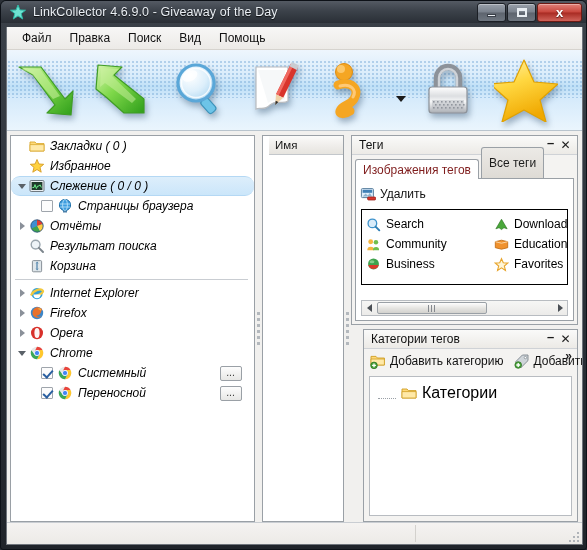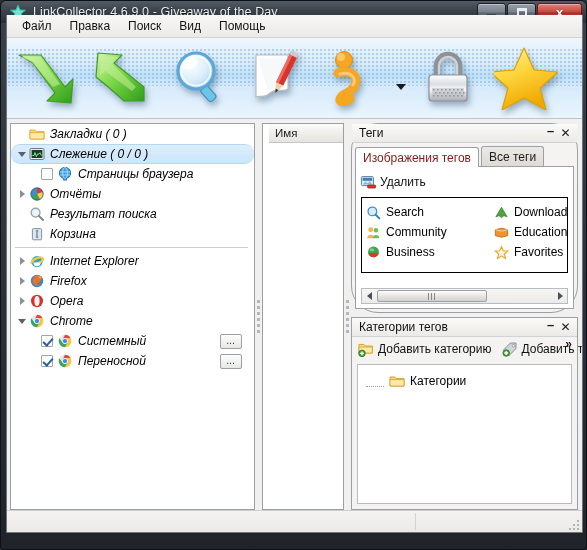--- a/index.html
+++ b/index.html
@@ -50,21 +50,21 @@
     width:45px;
     background:linear-gradient(180deg,#e2827a 0%,#c8453c 48%,#a82a22 52%,#d0635a 100%);
     border-color:#6d1a14;
   }
   .wbtn.close span{
     color:#fff;font-size:13px;font-weight:bold;line-height:1;
     text-shadow:0 1px 1px rgba(0,0,0,.55);font-family:"Liberation Sans",sans-serif;
   }
   
   #client{
-    position:absolute;left:5px;top:14px;width:577px;height:518px;
+    position:absolute;left:5px;top:26px;width:577px;height:518px;
     box-sizing:border-box;
     background:#f1f0ee;
     border:1px solid #6f747b;
     border-top:none;
     display:flex;flex-direction:column;
   }
   
   #menubar{
     height:22px;flex:0 0 auto;
     background:linear-gradient(180deg,#f7f7f6 0%,#eceae7 100%);
@@ -169,21 +169,21 @@
   .dock-head .spacer{flex:1 1 auto;}
   .hbtn{
     width:15px;height:15px;display:flex;align-items:center;justify-content:center;
     color:#1a1a1a;font-size:12px;font-weight:bold;line-height:1;
   }
   .hbtn.min{font-size:13px;padding-bottom:5px;}
   .dock-body{flex:1 1 auto;display:flex;flex-direction:column;min-height:0;padding:3px;box-sizing:border-box;}
   
   .tabstrip{height:20px;flex:0 0 auto;display:flex;align-items:flex-end;position:relative;z-index:2;}
   .tab{
-    height:20px;box-sizing:border-box;padding:0 7px;
+    height:31px;box-sizing:border-box;padding:0 7px;
     display:flex;align-items:center;font-size:12px;
     border:1px solid #9aa0a6;border-bottom:none;border-radius:3px 3px 0 0;
     background:linear-gradient(180deg,#eceae6 0%,#dedbd5 100%);
     color:#1c1c1c;margin-right:2px;
   }
   .tab.active{
     background:#fff;height:20px;border-color:#9aa0a6;color:#7f1d1d;
     margin-bottom:-1px;position:relative;z-index:3;
   }
   .tabpanel{
@@ -226,21 +226,21 @@
     display:flex;align-items:center;justify-content:center;
   }
   .sb-thumb i{
     display:block;width:9px;height:7px;
     background-image:repeating-linear-gradient(90deg,#85898f 0 1px, transparent 1px 3px);
   }
   .treebox{
     flex:1 1 auto;min-height:0;margin:3px 5px 5px 5px;border:1px solid #b8bcc1;background:#fff;
     padding:6px 0 0 0;box-sizing:border-box;
   }
-  .cat-row{height:20px;display:flex;align-items:center;font-size:12px;padding-left:8px;gap:5px;}
+  .cat-row{height:20px;display:flex;align-items:center;font-size:16px;padding-left:8px;gap:5px;}
   .dotline{width:18px;border-bottom:1px dotted #9aa0a6;height:10px;flex:0 0 auto;}
   
   #statusbar{
     height:22px;flex:0 0 auto;box-sizing:border-box;
     background:linear-gradient(180deg,#f5f3f1 0%,#eceae7 100%);
     border-top:1px solid #c9cdd2;display:flex;align-items:center;position:relative;
   }
   #statusbar .sdiv{position:absolute;left:408px;top:2px;bottom:2px;width:1px;background:#d3d1cd;}
   #grip{position:absolute;right:3px;bottom:2px;width:12px;height:12px;}
   #grip i{position:absolute;width:2px;height:2px;background:#b0b4b9;}
@@ -407,20 +407,26 @@
       <div id="tree-pane" class="pane">
 
         <div class="tree-row indent1">
           <svg class="ticon" viewBox="0 0 16 16">
             <path d="M1,4 L6,4 L7.4,5.6 L15,5.6 L15,13 L1,13 Z" fill="#ffd979" stroke="#d9a82e" stroke-width="0.9"></path>
             <path d="M1,6.6 L15,6.6 L15,13 L1,13 Z" fill="#ffe9a8" stroke="#d9a82e" stroke-width="0.8"></path>
           </svg>
           <span class="tlabel">Закладки ( 0 )</span>
         </div>
 
+        <div class="tree-row indent1">
+          <svg class="ticon" viewBox="0 0 16 16">
+            <polygon points="8,1.5 9.9,6 14.7,6.3 11,9.4 12.2,14.2 8,11.5 3.8,14.2 5,9.4 1.3,6.3 6.1,6" fill="#ffd23f" stroke="#d9a22e" stroke-width="1"></polygon>
+          </svg>
+          <span class="tlabel">Избранное</span>
+        </div>
 
         <div class="tree-row sel">
           <span class="expander open">
               <i></i>
             </span>
           <svg class="ticon" viewBox="0 0 16 16">
             <rect x="1" y="2.5" width="14" height="11" rx="1.2" fill="#e9eef2" stroke="#6d7880" stroke-width="1"></rect>
             <rect x="2.6" y="4" width="10.8" height="8" fill="#1f3a2b"></rect>
             <polyline points="3.4,9.5 5,9.5 6,6.6 7.4,10.6 8.6,8 10,8 11,6.8 12.4,9.5" fill="none" stroke="#6ef08a" stroke-width="1"></polyline>
           </svg>
@@ -557,21 +563,21 @@
         <div class="col-head">Имя</div>
         <div class="pane-body"></div>
       </div>
 
       <div class="splitter">
           <i></i>
         </div>
 
       <div id="right-col">
 
-        <div class="dock" style="height:190px;flex:0 0 auto;border-radius:27px;">
+        <div class="dock" style="height:190px;flex:0 0 auto;">
           <div class="dock-head">
             <span>Теги</span>
             <span class="spacer"></span>
             <span class="hbtn min">–</span>
             <span class="hbtn">✕</span>
           </div>
           <div class="dock-body">
             <div class="tabstrip">
               <div class="tab active">Изображения тегов</div>
               <div class="tab">Все теги</div>
@@ -651,21 +657,21 @@
                 <div class="sb-arrow r">
                     <i></i>
                   </div>
               </div>
             </div>
           </div>
         </div>
 
         <div style="height:4px;flex:0 0 auto;"></div>
 
-        <div class="dock" style="flex:1 1 auto;">
+        <div class="dock" style="flex:1 1 auto;margin-left:12px;">
           <div class="dock-head">
             <span>Категории тегов</span>
             <span class="spacer"></span>
             <span class="hbtn min">–</span>
             <span class="hbtn">✕</span>
           </div>
           <div class="dock-body" style="padding:0;">
             <div class="cmdbar" style="height:24px;padding-left:6px;gap:10px;">
               <div class="cmd">
                 <svg width="16" height="16" viewBox="0 0 16 16">

